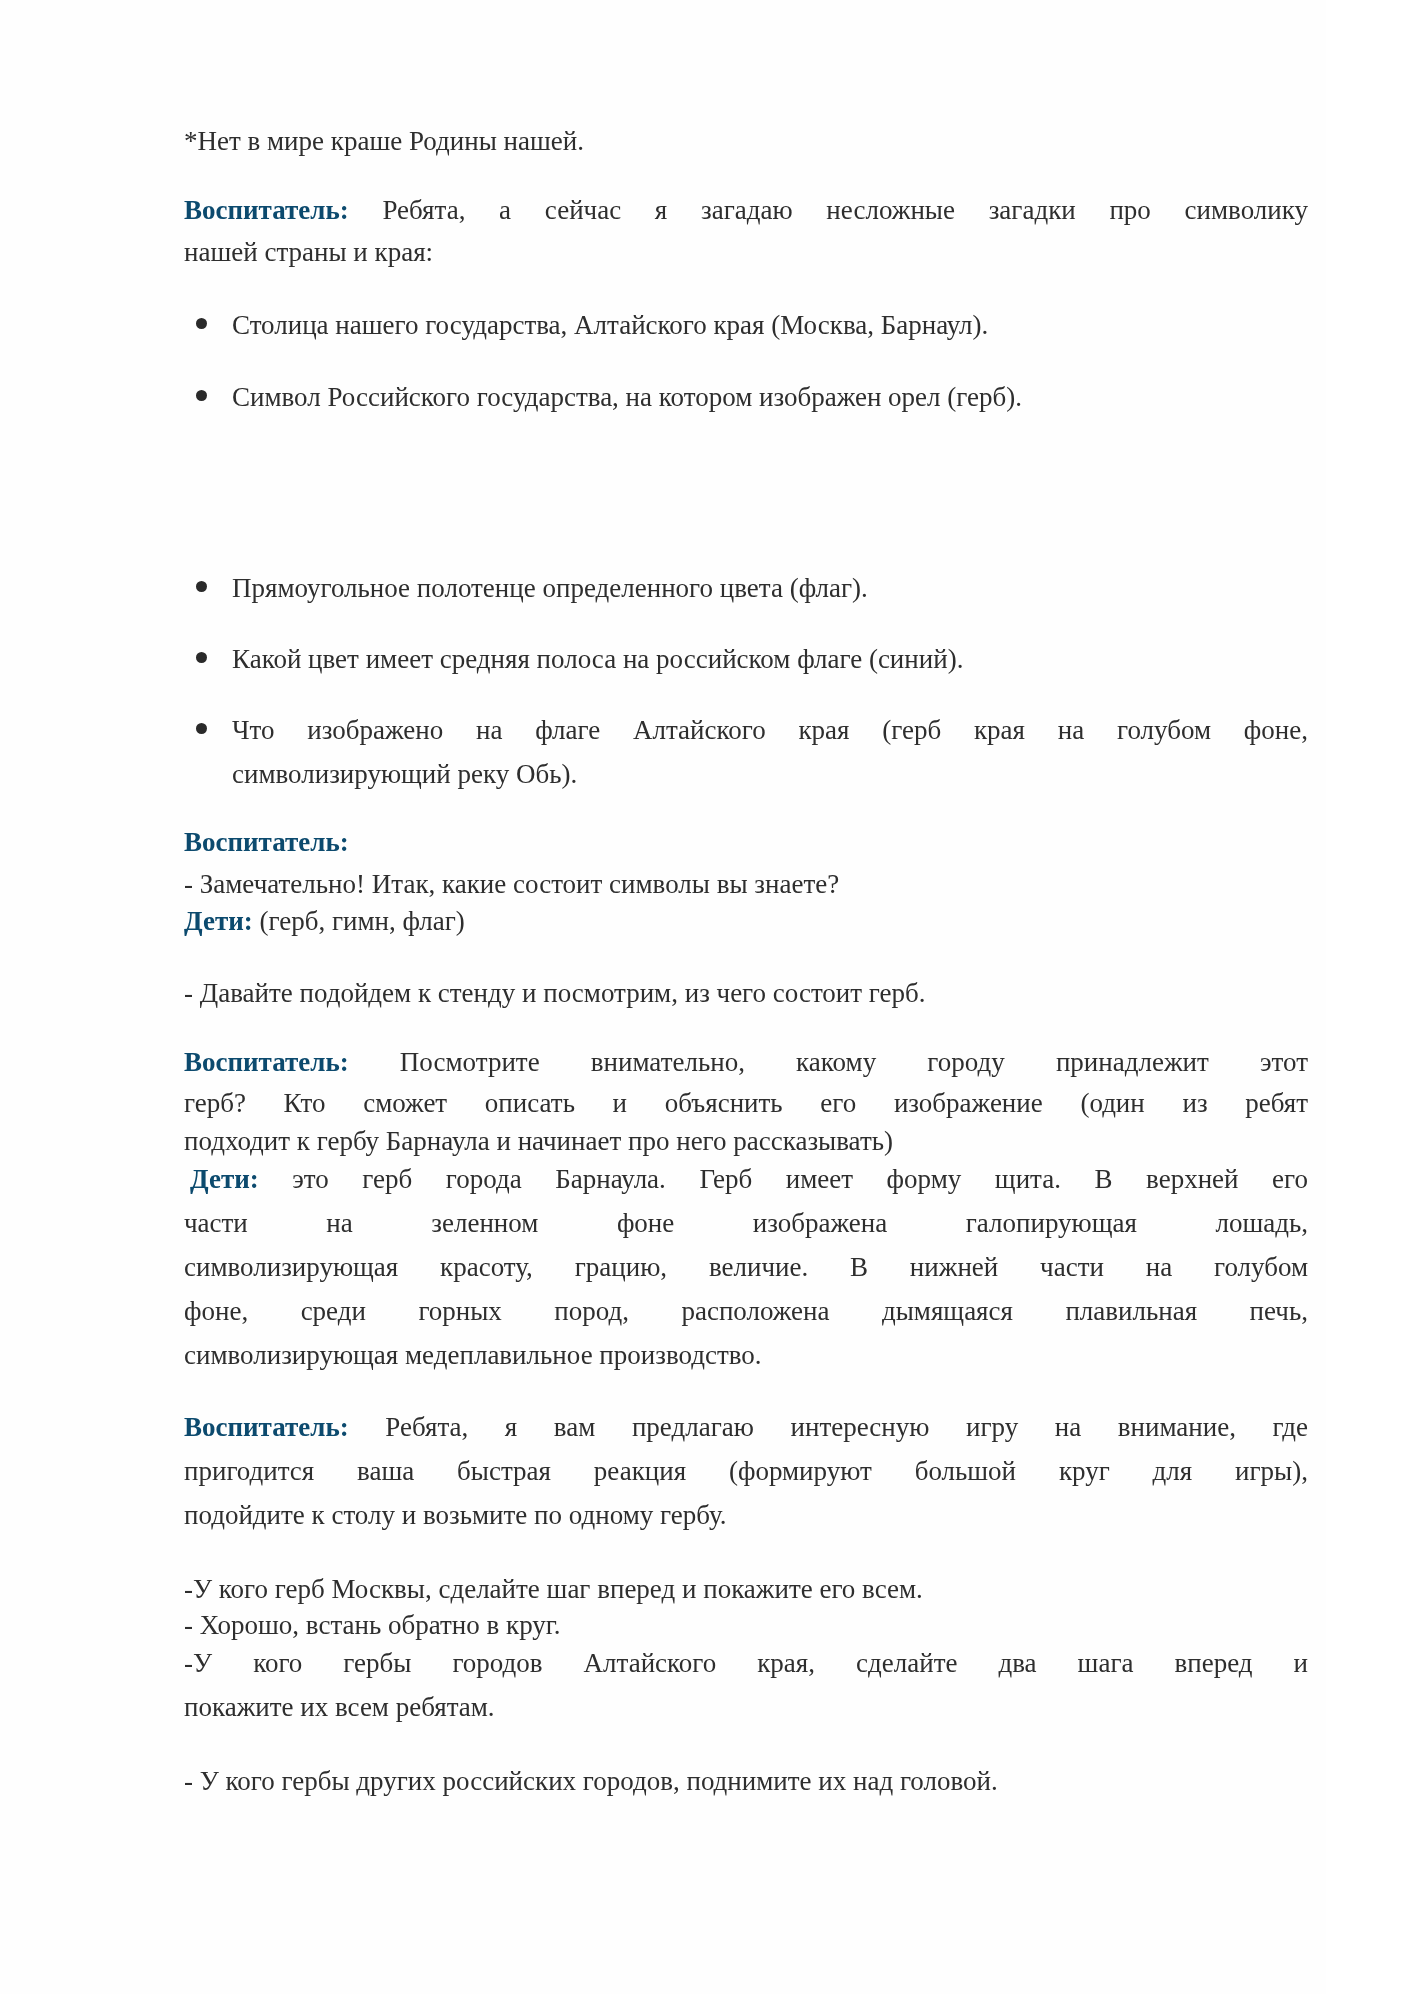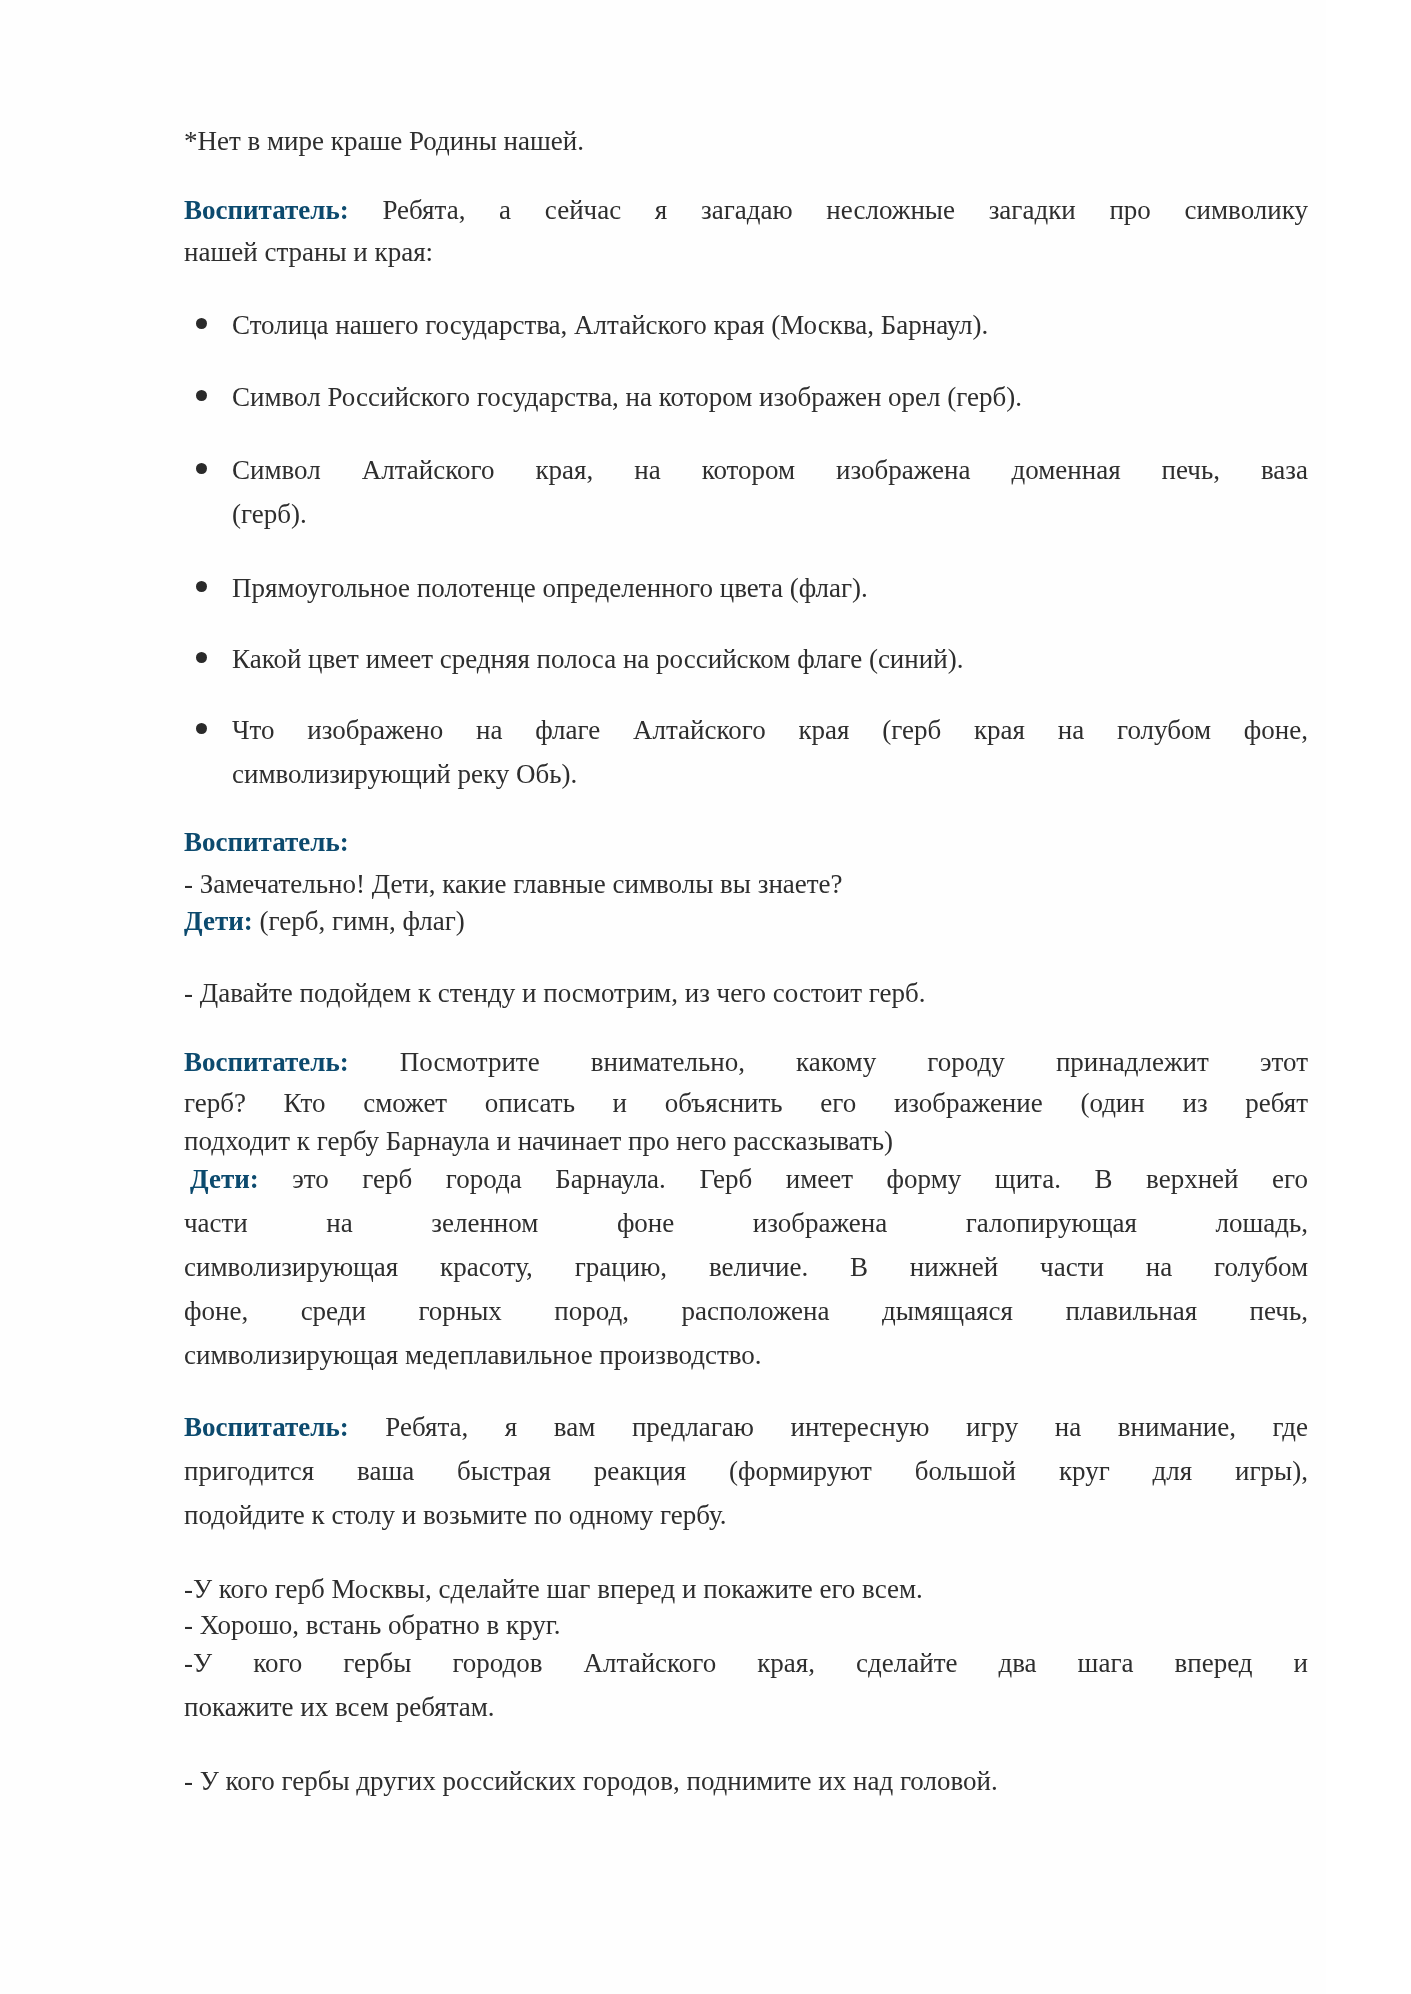--- a/index.html
+++ b/index.html
@@ -65,41 +65,36 @@
   <div class="line" style="top:235px;">нашей страны и края:</div>
 
   <div class="bullet-item" style="top:303px;">
     <span class="bullet-dot"></span>
     <span class="bullet-text">Столица нашего государства, Алтайского края (Москва, Барнаул).</span>
   </div>
   <div class="bullet-item" style="top:375px;">
     <span class="bullet-dot"></span>
     <span class="bullet-text">Символ Российского государства, на котором изображен орел (герб).</span>
   </div>
-  <div class="bullet-item" style="top:448px;">
-    <span class="bullet-dot"></span>
-    <span class="bullet-text jl" style="text-align-last:justify;">Символ Алтайского края, на котором  изображена доменная печь, ваза</span>
-    <span class="bullet-text">(герб).</span>
-  </div>
   <div class="bullet-item" style="top:637px;">
     <span class="bullet-dot"></span>
     <span class="bullet-text">Какой цвет имеет средняя полоса на российском флаге (синий).</span>
   </div>
   <div class="bullet-item" style="top:566px;">
     <span class="bullet-dot"></span>
     <span class="bullet-text">Прямоугольное полотенце определенного цвета (флаг).</span>
   </div>
   <div class="bullet-item" style="top:708px;">
     <span class="bullet-dot"></span>
     <span class="bullet-text jl" style="text-align-last:justify;">Что изображено на флаге Алтайского края (герб края на голубом фоне,</span>
     <span class="bullet-text">символизирующий реку Обь).</span>
   </div>
 
   <div class="line b" style="top:825px;">Воспитатель:</div>
-  <div class="line" style="top:867px;">- Замечательно! Дети, какие главные символы вы знаете?</div>
+  <div class="line" style="top:867px;">- Замечательно! Итак, какие состоит символы вы знаете?</div>
   <div class="line" style="top:904px;"><span class="b">Дети:</span><span> (герб, гимн, флаг)</span></div>
 
   <div class="line" style="top:976px;">- Давайте подойдем к стенду и посмотрим, из чего состоит герб.</div>
 
   <div class="line justify" style="top:1045px;"><span class="b">Воспитатель:</span><span>  Посмотрите внимательно, какому городу принадлежит этот</span></div>
   <div class="line justify" style="top:1086px;">герб? Кто сможет описать и объяснить его изображение (один из ребят</div>
   <div class="line" style="top:1124px;">подходит к гербу Барнаула и начинает про него рассказывать)</div>
 
   <div class="line justify" style="top:1162px; left:190px; width:1118px;"><span class="b">Дети:</span><span> это герб города Барнаула. Герб имеет форму щита. В верхней его</span></div>
   <div class="line justify" style="top:1206px;">части на зеленном фоне изображена галопирующая лошадь,</div>

